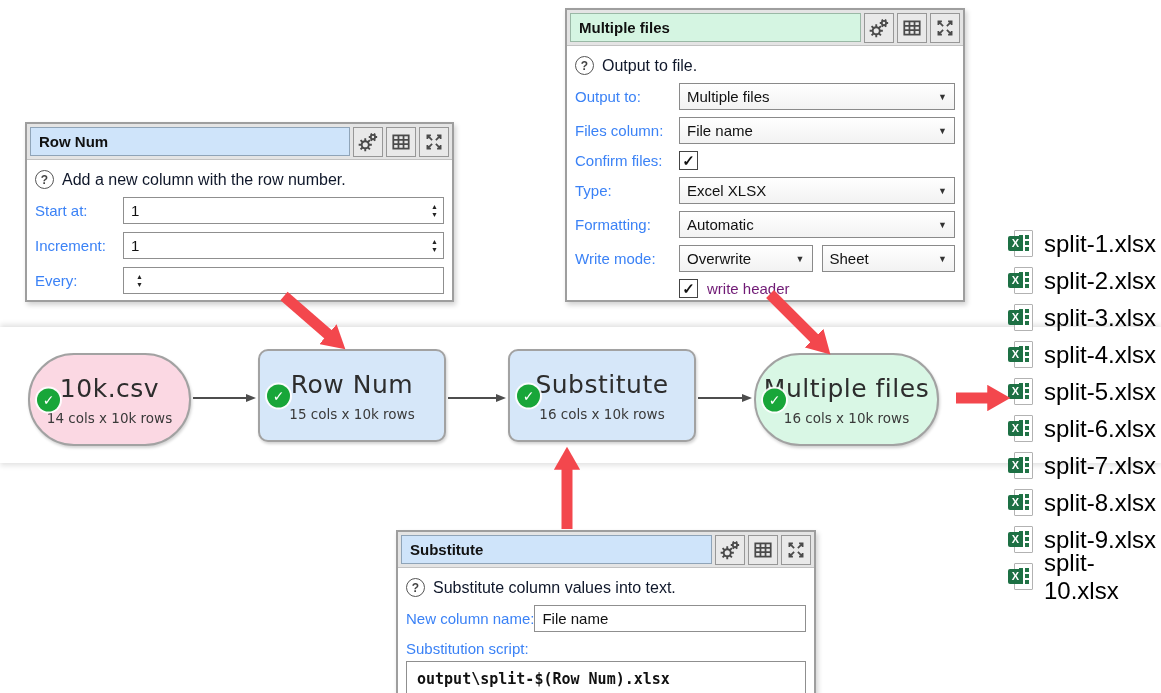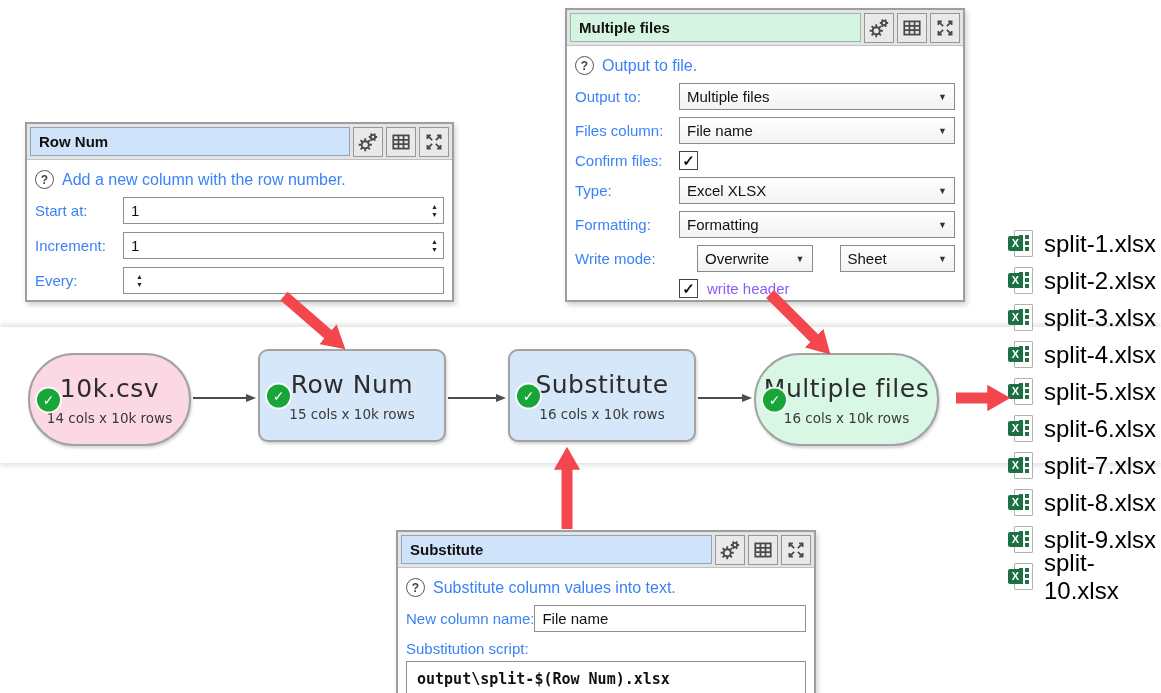--- a/index.html
+++ b/index.html
@@ -61,21 +61,21 @@
   }
   .tb-btn svg { display:block; }
 
   .pbody { padding:6px 8px 0 8px; }
   .help-row { display:flex; align-items:center; gap:8px; margin:4px 0 8px 0; }
   .help-icon {
     width:19px; height:19px; flex:0 0 19px; border-radius:50%; border:1.6px solid #555;
     color:#444; font-size:12px; font-weight:bold;
     display:flex; align-items:center; justify-content:center;
   }
-  .help-text { font-size:16px; color:#3b82f6; }
+  .help-text { font-size:16px; color:#0f172a; }
 
   .frow { display:flex; align-items:center; margin-bottom:8px; }
   .flabel { font-size:15px; color:#3b82f6; flex:0 0 auto; }
 
   .input-box {
     flex:1; height:27px; border:1px solid #8f8f8f; background:#fff;
     display:flex; align-items:center; padding:0 0 0 7px; font-size:15px; color:#111;
   }
   .input-box .ival { flex:1; }
   .spin {
@@ -90,21 +90,21 @@
     display:flex; align-items:center; padding:0 7px; font-size:15px; color:#111; cursor:pointer;
   }
   .dropdown .dval { flex:1; }
   .dropdown .darrow { font-size:9px; color:#333; }
 
   .checkbox {
     width:19px; height:19px; border:1.4px solid #444; background:#fff;
     display:flex; align-items:center; justify-content:center;
     font-size:15px; font-weight:bold; color:#111; cursor:pointer;
   }
-  .cb-label { font-size:15px; margin-left:9px; color:#8b5cf6; }
+  .cb-label { font-size:15px; margin-left:9px; color:#701a75; }
 
   
   #panel-rownum    { left:25px;  top:122px; width:429px; height:180px; }
   #panel-rownum .flabel { width:88px; }
   #panel-multiple  { left:565px; top:8px;   width:400px; height:294px; overflow:hidden; }
   #panel-multiple .flabel { width:104px; }
   #panel-multiple .frow { margin-bottom:7px; }
   #panel-sub       { left:396px; top:530px; width:420px; height:170px; overflow:hidden; }
 
   .script-box {
@@ -291,25 +291,25 @@
       <div class="frow">
         <span class="flabel">Type:</span>
         <div class="dropdown">
           <span class="dval">Excel XLSX</span>
           <span class="darrow">▼</span>
         </div>
       </div>
       <div class="frow">
         <span class="flabel">Formatting:</span>
         <div class="dropdown">
-          <span class="dval">Formatting</span>
-          <span class="darrow">▼</span>
-        </div>
-      </div>
-      <div class="frow" style="gap:27px;">
+          <span class="dval">Automatic</span>
+          <span class="darrow">▼</span>
+        </div>
+      </div>
+      <div class="frow" style="gap:9px;">
         <span class="flabel" style="margin-right:-9px;">Write mode:</span>
         <div class="dropdown">
           <span class="dval">Overwrite</span>
           <span class="darrow">▼</span>
         </div>
         <div class="dropdown">
           <span class="dval">Sheet</span>
           <span class="darrow">▼</span>
         </div>
       </div>

